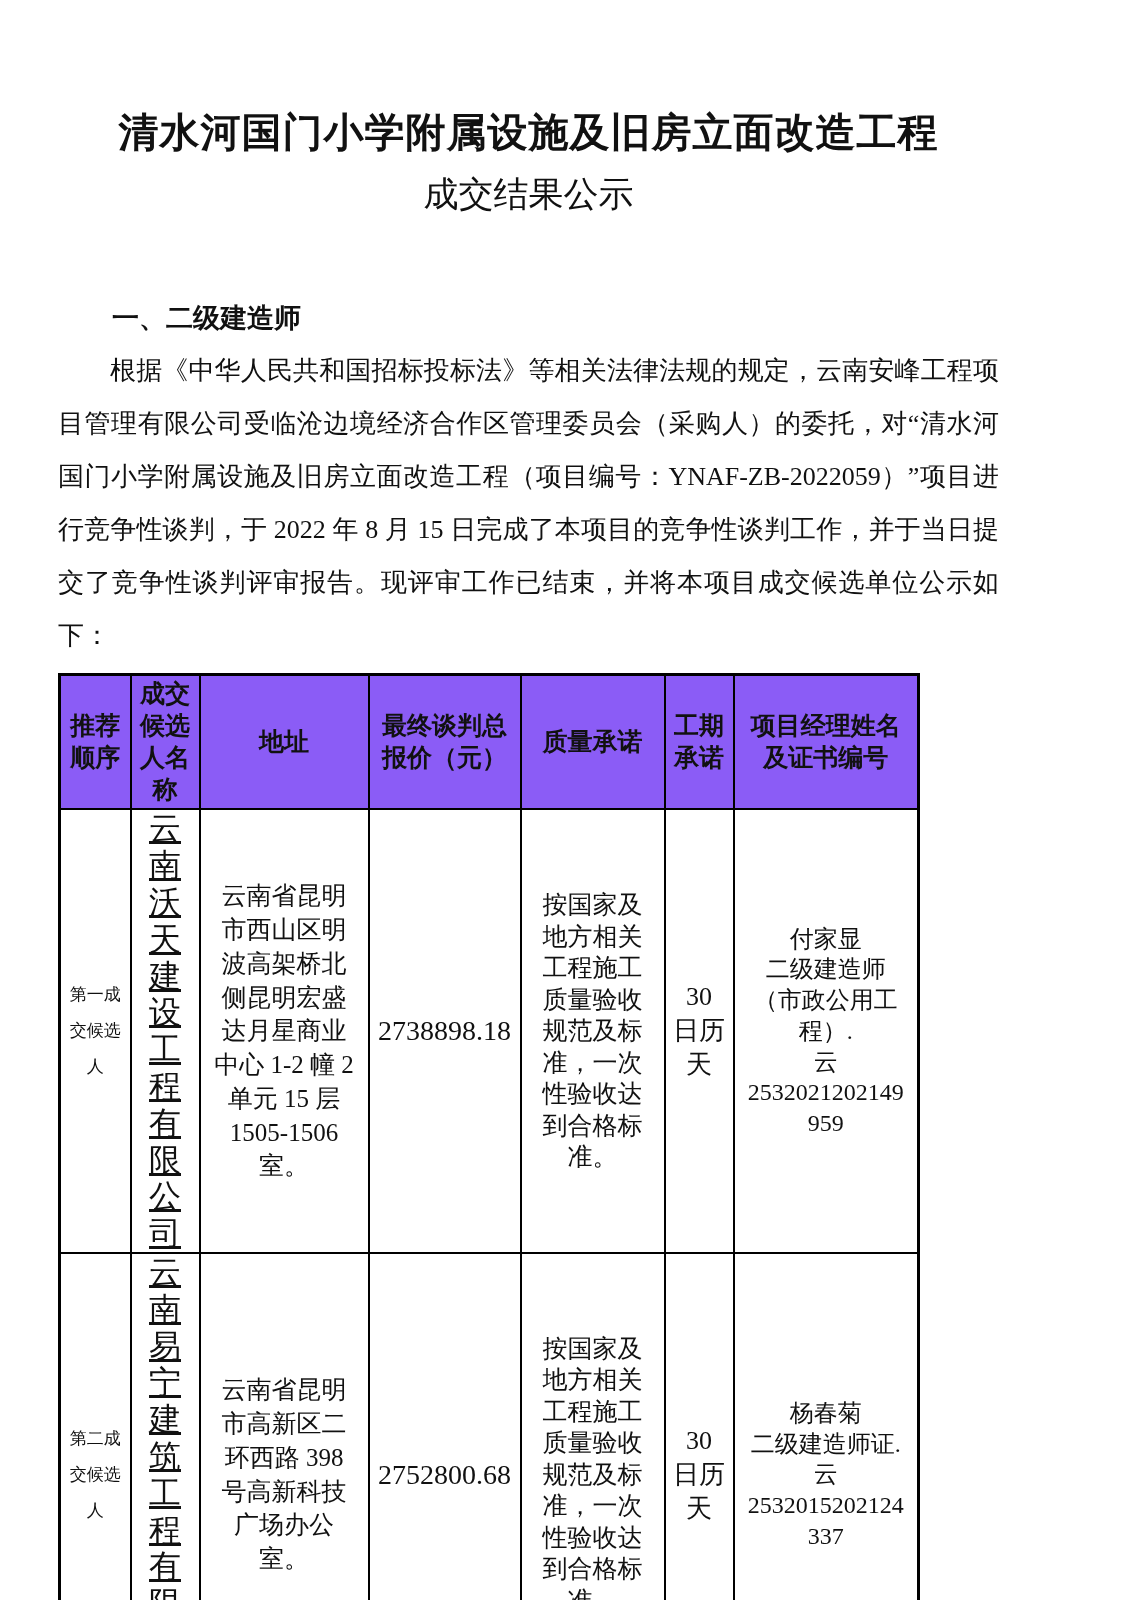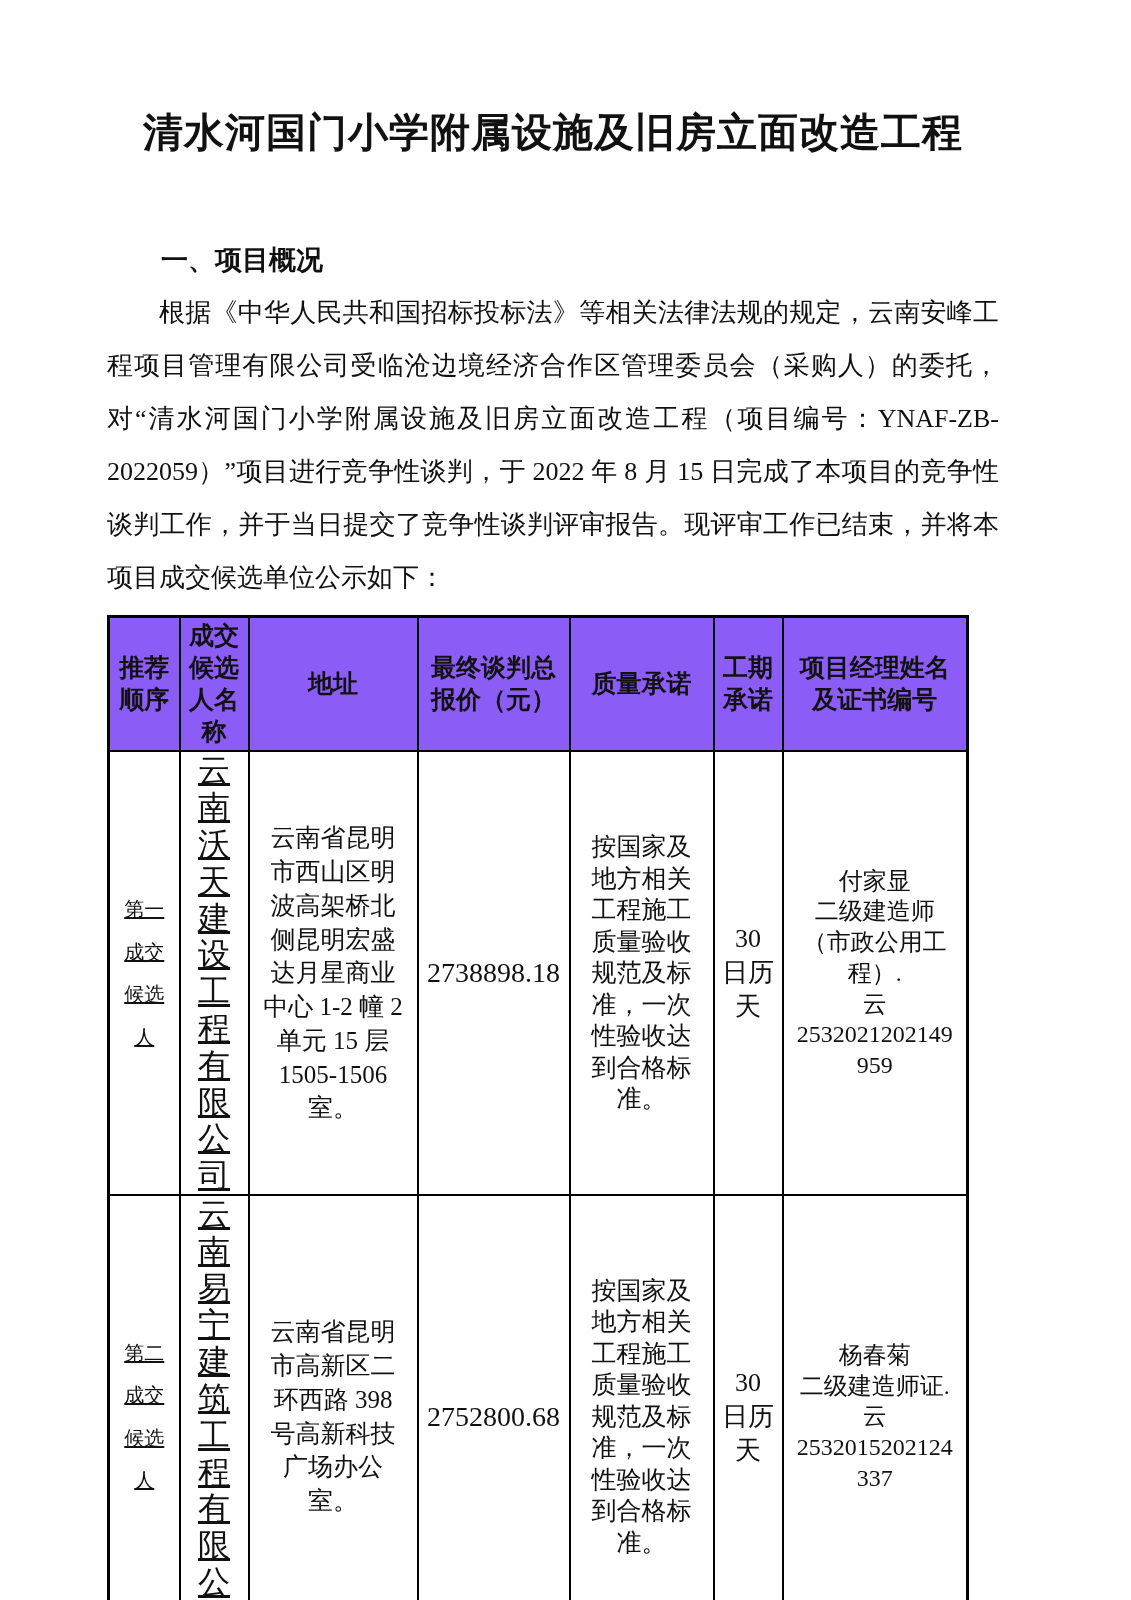--- a/index.html
+++ b/index.html
@@ -10,21 +10,21 @@
     font-family: "Liberation Serif", "DejaVu Serif", serif;
     color: #111111;
     position: relative;
     overflow: hidden;
   }
   .page {
     position: absolute;
     left: 0; top: 0;
     width: 1131px;
     height: 1600px;
-    padding: 108px 132px 0 107px;
+    padding: 108px 132px 0 58px;
     border-radius: 14px;
   }
   .doc-title {
     font-size: 40px;
     font-weight: bold;
     text-align: center;
     letter-spacing: 1px;
     line-height: 1.25;
   }
   .doc-subtitle {
@@ -69,24 +69,23 @@
     font-size: 25px;
     line-height: 1.28;
     padding: 2px 6px;
   }
   tr.header-row   { height: 100px; }
   tr.data-row-1   { height: 215px; }
   tr.data-row-2   { height: 206px; }
   tr.data-row-3   { height: 232px; }
   td.rank-cell {
     font-weight: bold;
-    font-size: 20px;
+    font-size: 17px;
     line-height: 2.12;
     padding: 0 8px;
-    text-decoration: underline;
   }
   td.company-cell {
     font-size: 32px;
     line-height: 1.15;
     padding: 0 9px;
     text-decoration: underline;
   }
   td.address-cell {
     font-size: 25px;
     line-height: 1.35;
@@ -114,22 +113,23 @@
     word-break: break-all;
     margin-left: 8px;
   }
 </style>
 </head>
 <body>
 
 <div class="page">
 
   <h1 class="doc-title">清水河国门小学附属设施及旧房立面改造工程</h1>
+  <h2 class="doc-subtitle">成交结果公示</h2>
 
-  <div class="section-heading">一、项目概况</div>
+  <div class="section-heading">一、二级建造师</div>
 
   <p class="body-paragraph">根据《中华人民共和国招标投标法》等相关法律法规的规定，云南安峰工程项目管理有限公司受临沧边境经济合作区管理委员会（采购人）的委托，对“清水河国门小学附属设施及旧房立面改造工程（项目编号：YNAF-ZB-2022059）”项目进行竞争性谈判，于 2022 年 8 月 15 日完成了本项目的竞争性谈判工作，并于当日提交了竞争性谈判评审报告。现评审工作已结束，并将本项目成交候选单位公示如下：</p>
 
   <table class="results">
     <colgroup>
       <col style="width:71px">
       <col style="width:69px">
       <col style="width:169px">
       <col style="width:152px">
       <col style="width:144px">

